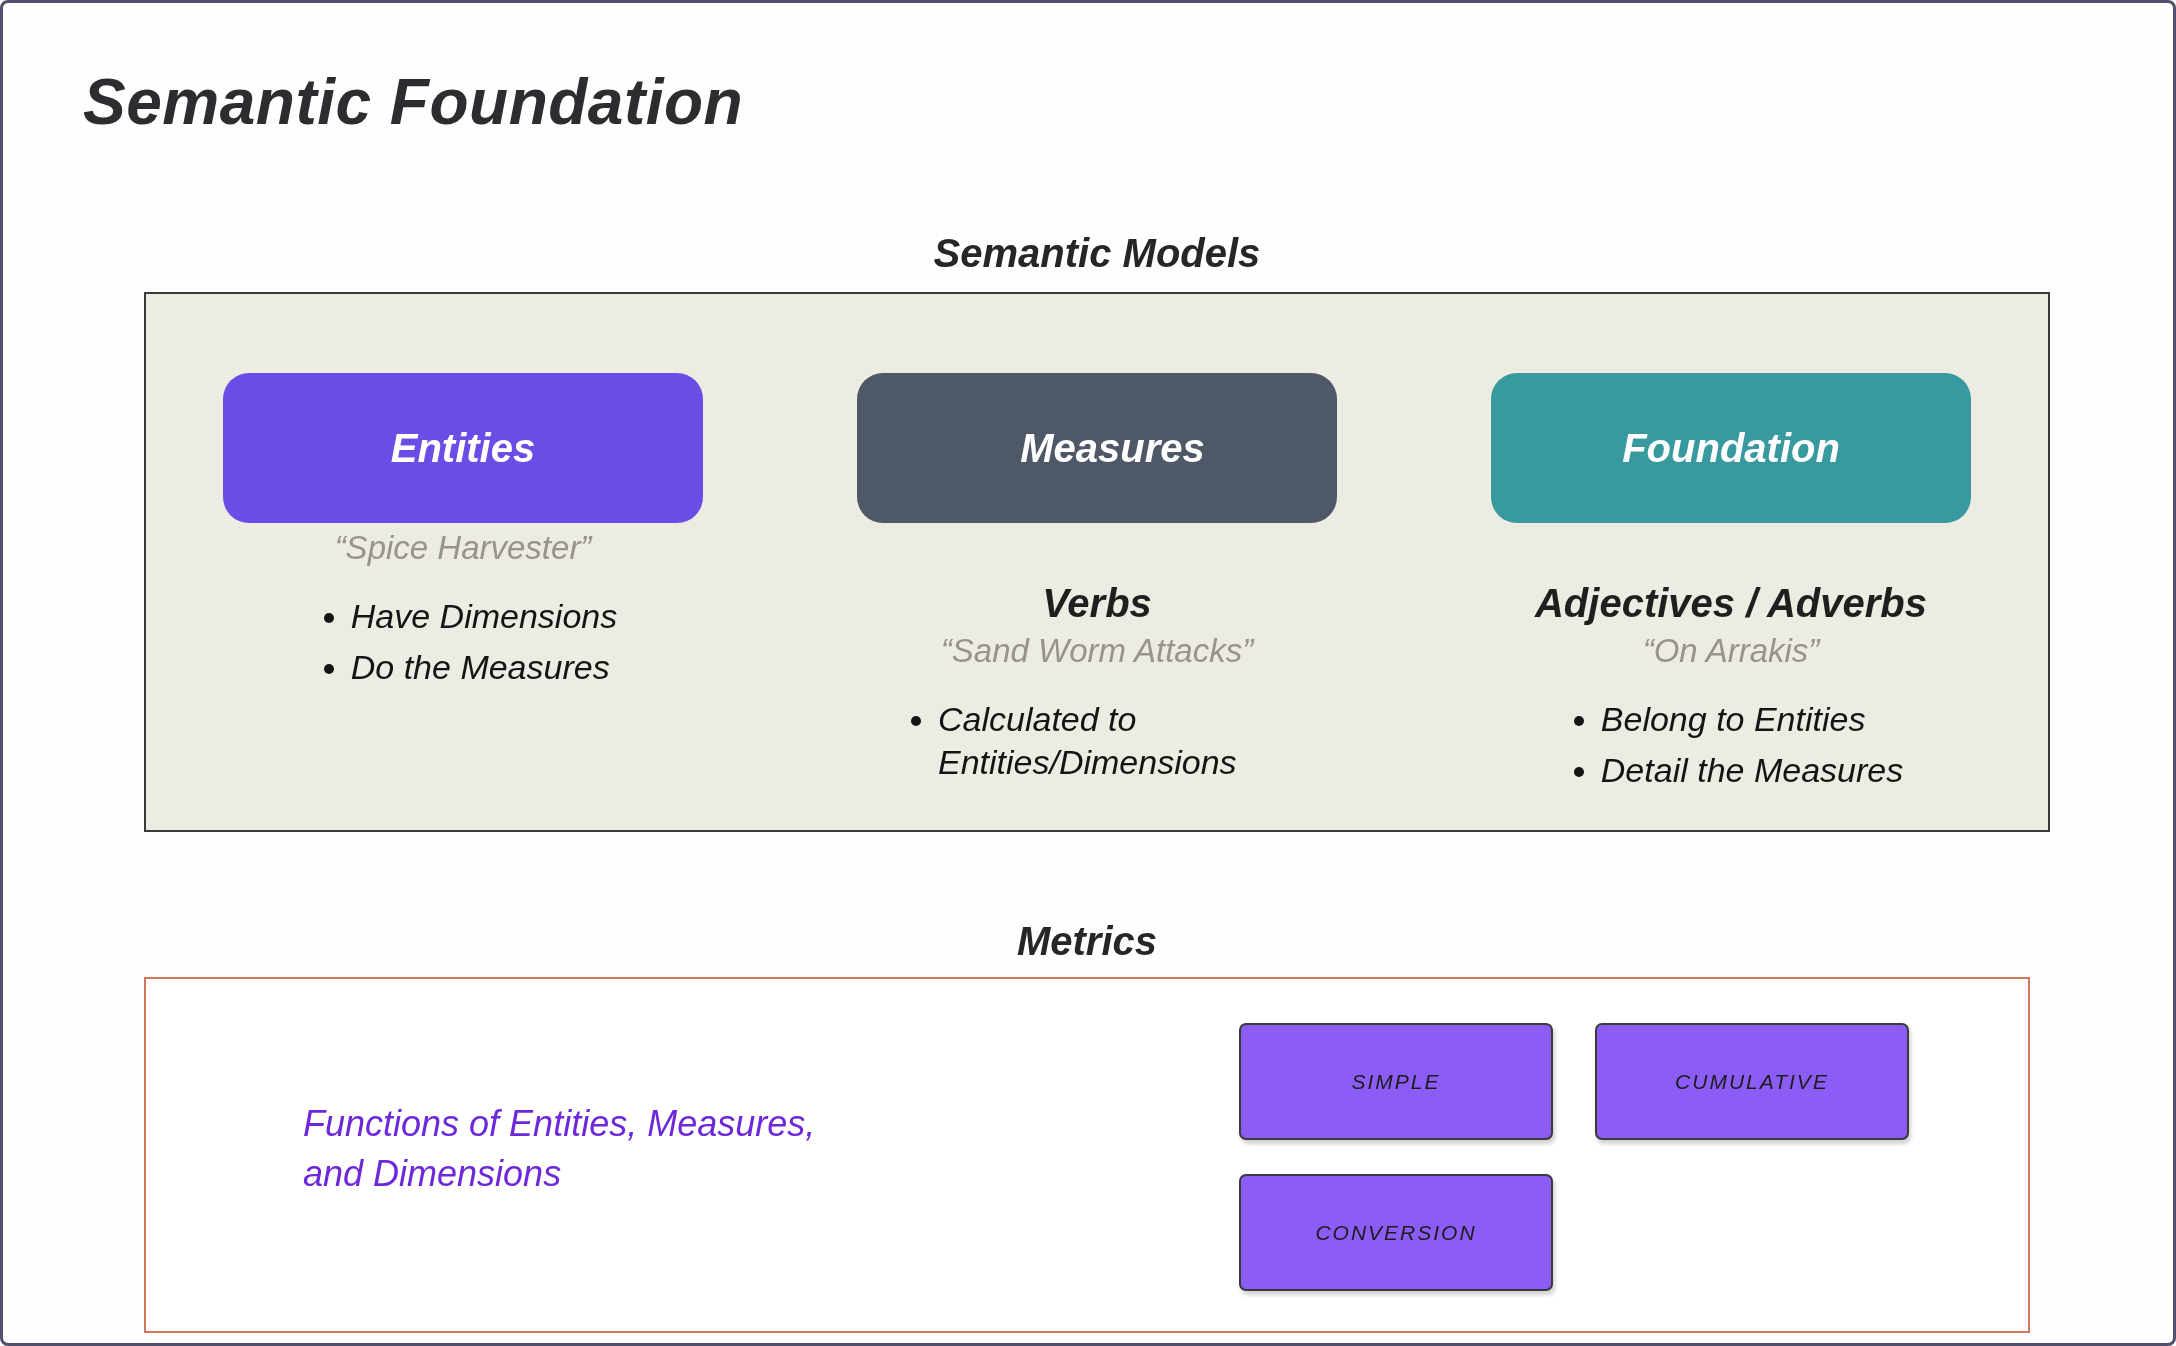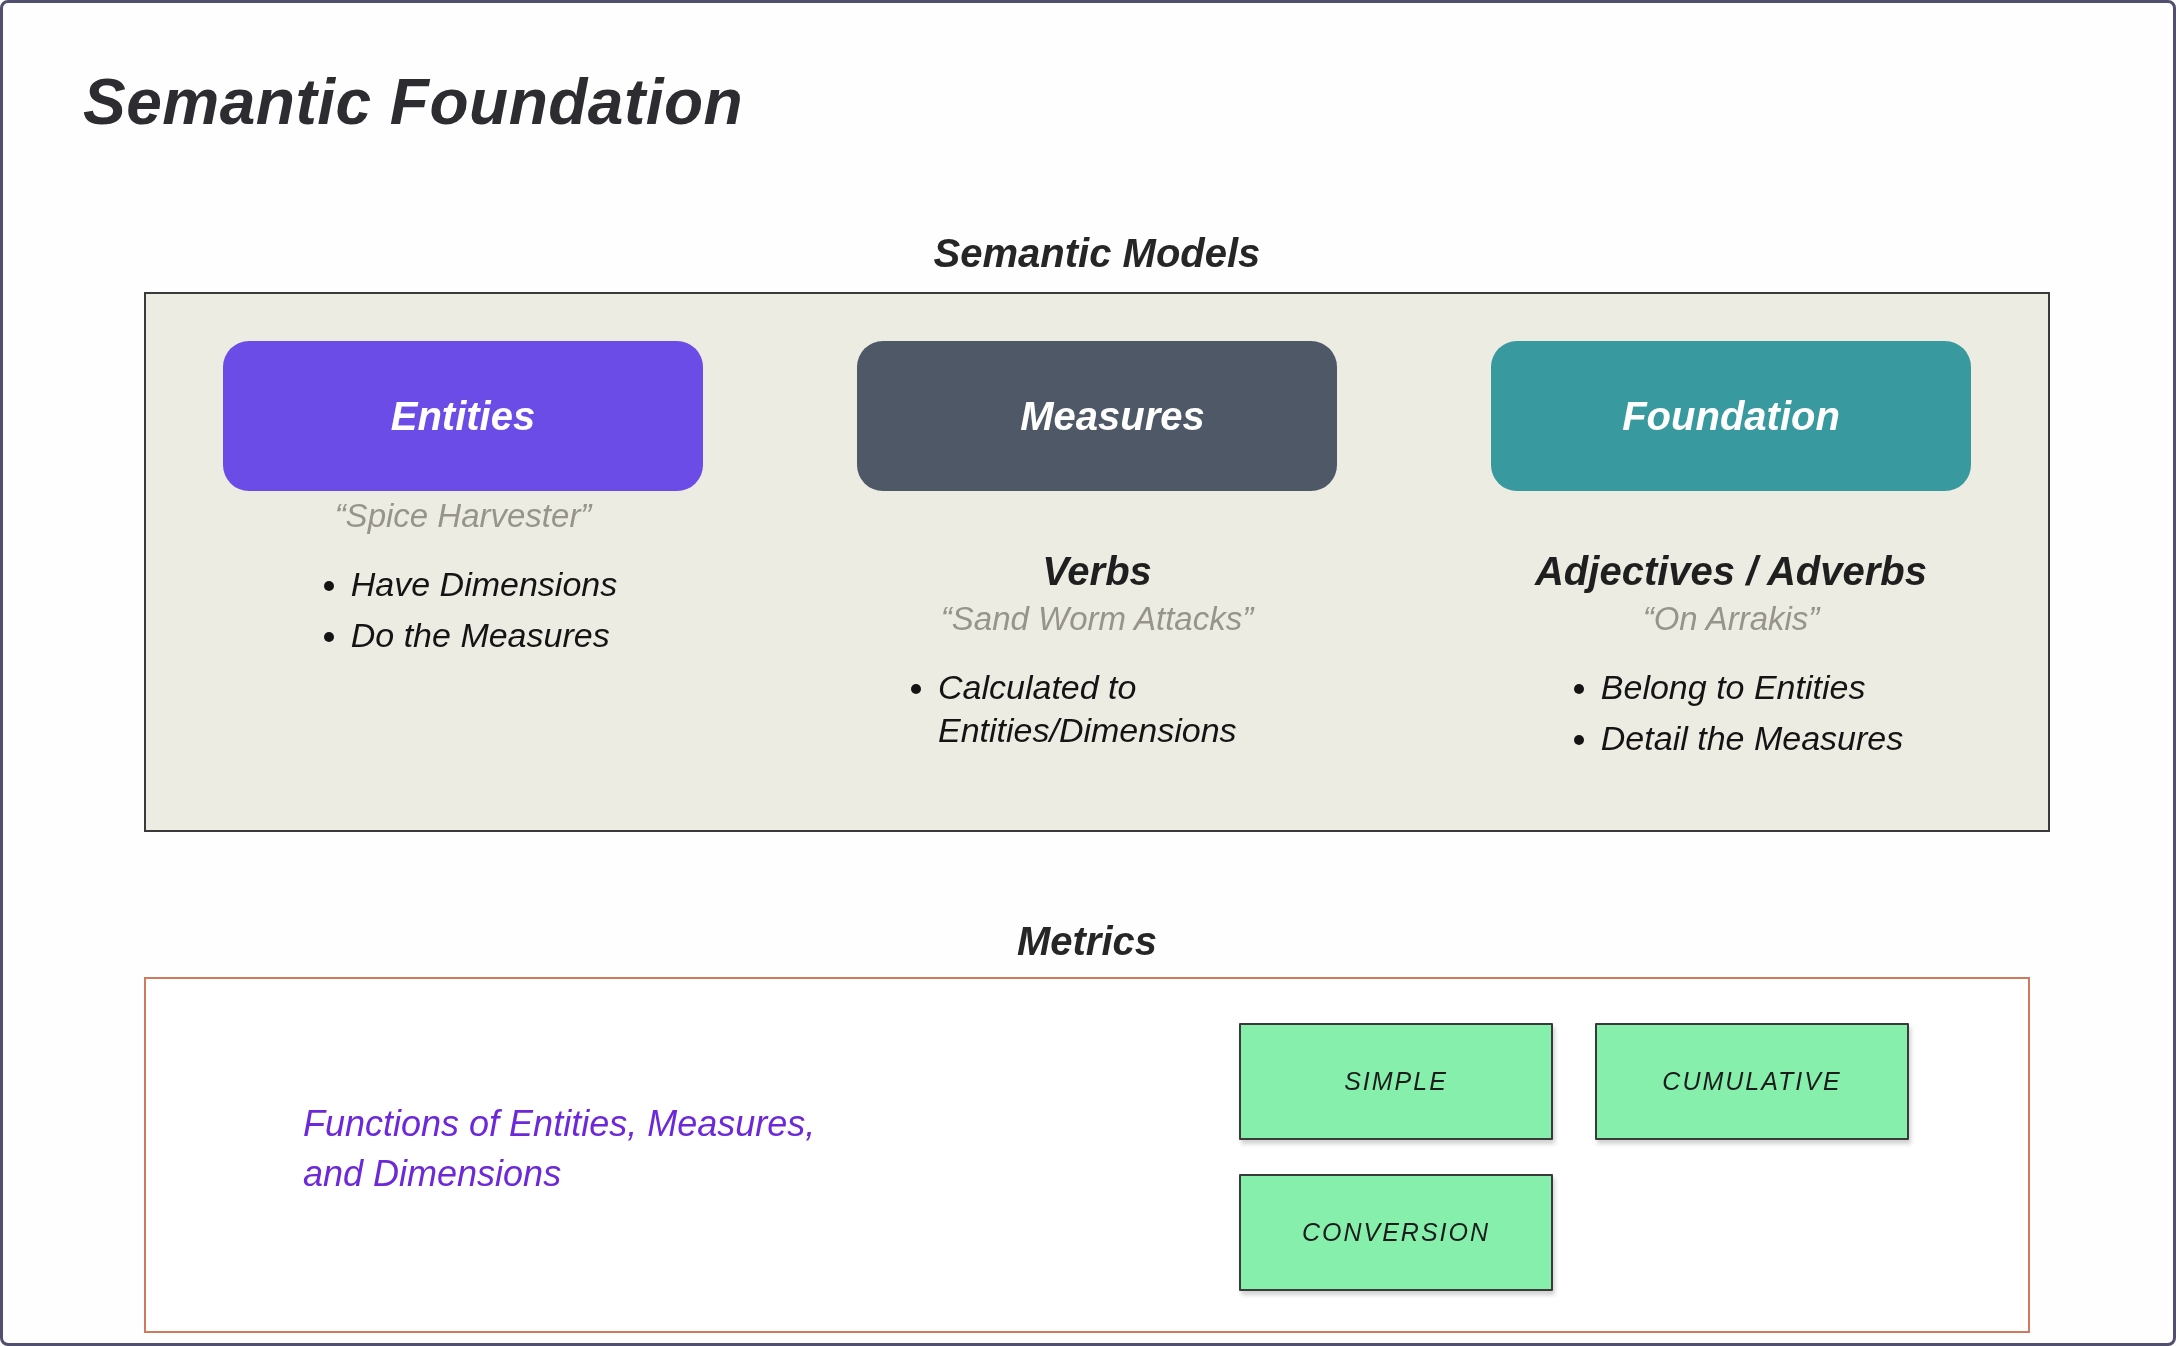--- a/index.html
+++ b/index.html
@@ -44,21 +44,21 @@
     left: 141px;
     top: 289px;
     width: 1906px;
     height: 540px;
     border: 2px solid #3a3a3a;
     display: grid;
     grid-template-columns: repeat(3, 1fr);
     padding-top: 47px;
   }
 
-  .model-col { text-align: center; }
+  .model-col { text-align: center; margin-top: 32px; }
 
   .pill {
     width: 480px;
     height: 150px;
     margin: 0 auto;
     border-radius: 26px;
     display: flex;
     align-items: center;
     justify-content: center;
     font-size: 40px;
@@ -117,27 +117,27 @@
     left: 1093px;
     top: 44px;
     display: grid;
     grid-template-columns: 314px 314px;
     grid-auto-rows: 117px;
     column-gap: 42px;
     row-gap: 34px;
   }
 
   .metric-box {
-    background: #86efac;
+    background: #8b5cf6;
     border: 2px solid #3a3a3a;
-    border-radius: 1px;
+    border-radius: 7px;
     display: flex;
     align-items: center;
     justify-content: center;
-    font-size: 25px;
+    font-size: 21px;
     letter-spacing: 2px;
     color: #1c1c1c;
     box-shadow: 2px 4px 4px rgba(0,0,0,0.18);
   }
 </style>
 </head>
 <body>
 
 <div class="frame">
 

